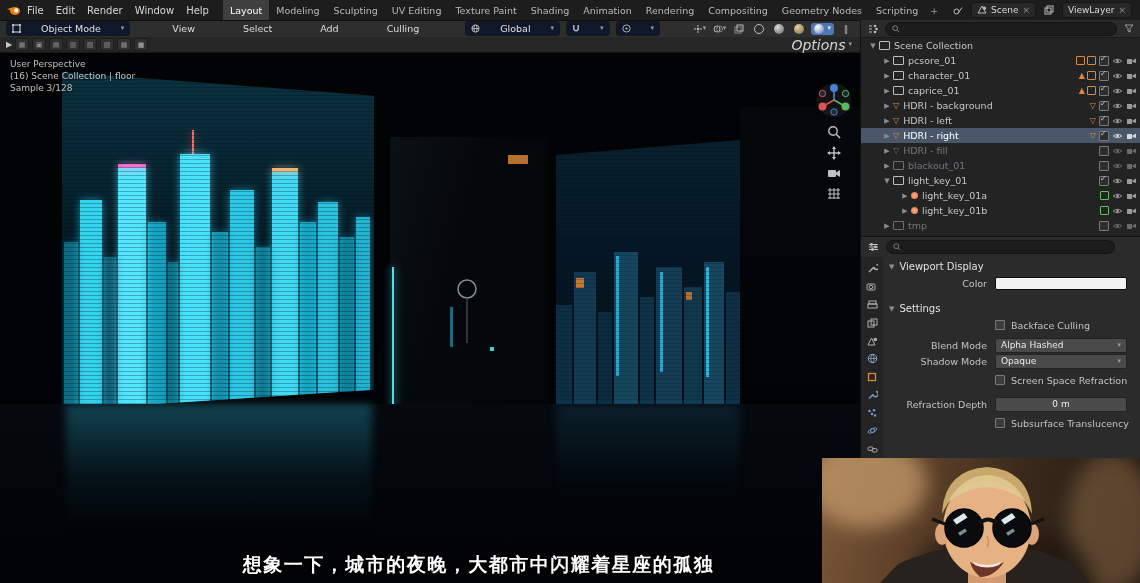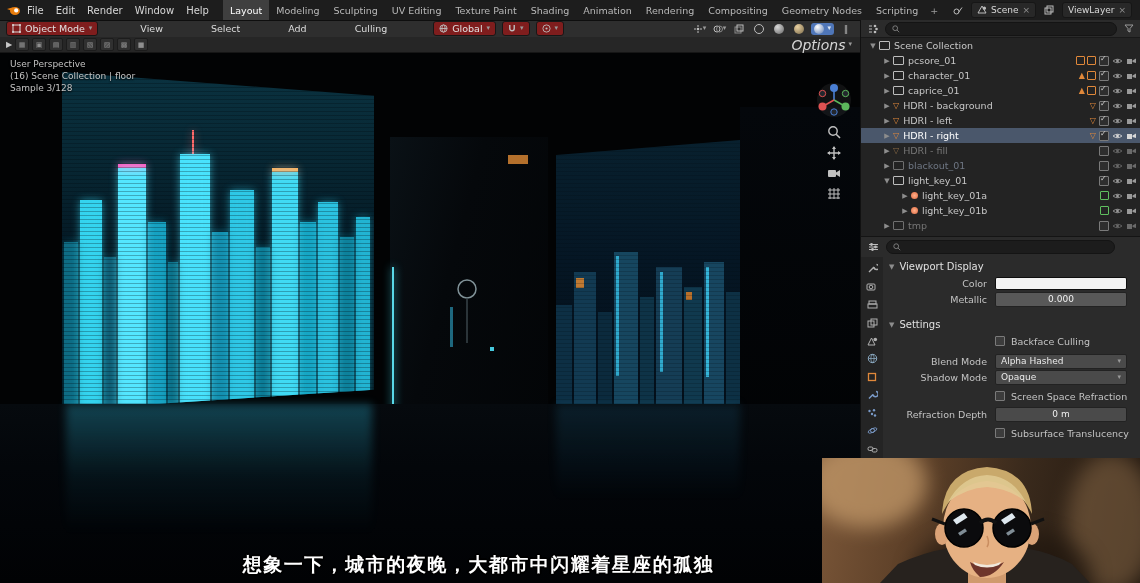--- a/index.html
+++ b/index.html
@@ -16,21 +16,21 @@
   .tab.active{background:#3f3f3f;color:#ffffff;}
   .tab.addtab{color:#9a9a9a;padding:3px 5px 4px;}
   #topbar-right{margin-left:auto;display:flex;align-items:center;gap:5px;padding-right:8px;}
   .pill{display:flex;align-items:center;gap:4px;background:#282828;border:1px solid #161616;border-radius:3px;height:14px;padding:0 5px;font-size:9px;color:#d9d9d9;}
   .pill .x{color:#8f8f8f;font-size:9px;}
   .mini-ic{width:10px;height:10px;}
 
   
   #vph1{left:0;top:20px;width:860px;height:17px;background:#2e2e2e;border-bottom:1px solid #1b1b1b;display:flex;align-items:center;z-index:15;}
   #vph2{left:0;top:37px;width:860px;height:15px;background:#262626;border-bottom:1px solid #161616;display:flex;align-items:center;z-index:15;}
-  .dd{display:flex;align-items:center;gap:4px;background:#7f1d1d;border:1px solid #171717;border-radius:3px;height:13px;padding:0 5px;font-size:9.5px;color:#e0e0e0;margin-left:6px;white-space:nowrap;}
+  .dd{display:flex;align-items:center;gap:20px;background:#0f172a;border:1px solid #171717;border-radius:3px;height:13px;padding:0 5px;font-size:9.5px;color:#e0e0e0;margin-left:6px;white-space:nowrap;}
   .caret{color:#9a9a9a;font-size:7px;line-height:1;}
   .vmenu{font-size:9.5px;color:#dcdcdc;padding:0 6px;white-space:nowrap;margin-left:36px;}
   .hicon{display:flex;align-items:center;justify-content:center;width:16px;height:13px;color:#bdbdbd;}
   .sphere{width:10px;height:10px;border-radius:50%;background:radial-gradient(circle at 35% 30%,#d8d8d8,#646464);}
   .sphere.wire{background:none;border:1px solid #bdbdbd;width:8px;height:8px;}
   .shadebox{display:flex;align-items:center;gap:3px;padding:1px 3px;border-radius:3px;}
   .shadebox.active{background:#4f76b8;}
   .toolchip{width:12px;height:11px;background:#303030;border:1px solid #1c1c1c;border-radius:2px;margin-left:3px;display:flex;align-items:center;justify-content:center;color:#8f8f8f;font-size:7px;}
 
   
@@ -721,26 +721,20 @@
       <div class="sec-head">
         <span class="tri">▼</span>
           <span>Viewport Display</span>
       </div>
       <div class="prow">
         <span class="plabel">Color</span>
         <span class="pwidget">
             <span class="swatch" style="display:block"></span>
           </span>
       </div>
-      <div class="prow">
-        <span class="plabel">Metallic</span>
-        <span class="pwidget">
-            <span class="slider" style="display:block"><span>0.000</span></span>
-          </span>
-      </div>
 
       <div class="sec-head" style="margin-top:8px">
         <span class="tri">▼</span>
           <span>Settings</span>
       </div>
       <div class="cbrow cb-indent">
         <span class="chk"></span>
         <span class="plabel2">Backface Culling</span>
       </div>
       <div class="prow" style="margin-top:4px">
@@ -758,21 +752,21 @@
             <span class="menu-w">
               <span>Opaque</span>
               <span class="caret">▾</span>
             </span>
           </span>
       </div>
       <div class="cbrow cb-indent" style="margin-top:3px">
         <span class="chk"></span>
         <span class="plabel2">Screen Space Refraction</span>
       </div>
-      <div class="prow" style="margin-top:2px">
+      <div class="prow" style="margin-top:8px">
         <span class="plabel">Refraction Depth</span>
         <span class="pwidget">
             <span class="slider" style="display:block;background:#4a4a4a"><span>0 m</span></span>
           </span>
       </div>
       <div class="cbrow cb-indent" style="margin-top:3px">
         <span class="chk"></span>
         <span class="plabel2">Subsurface Translucency</span>
       </div>
     </div>

